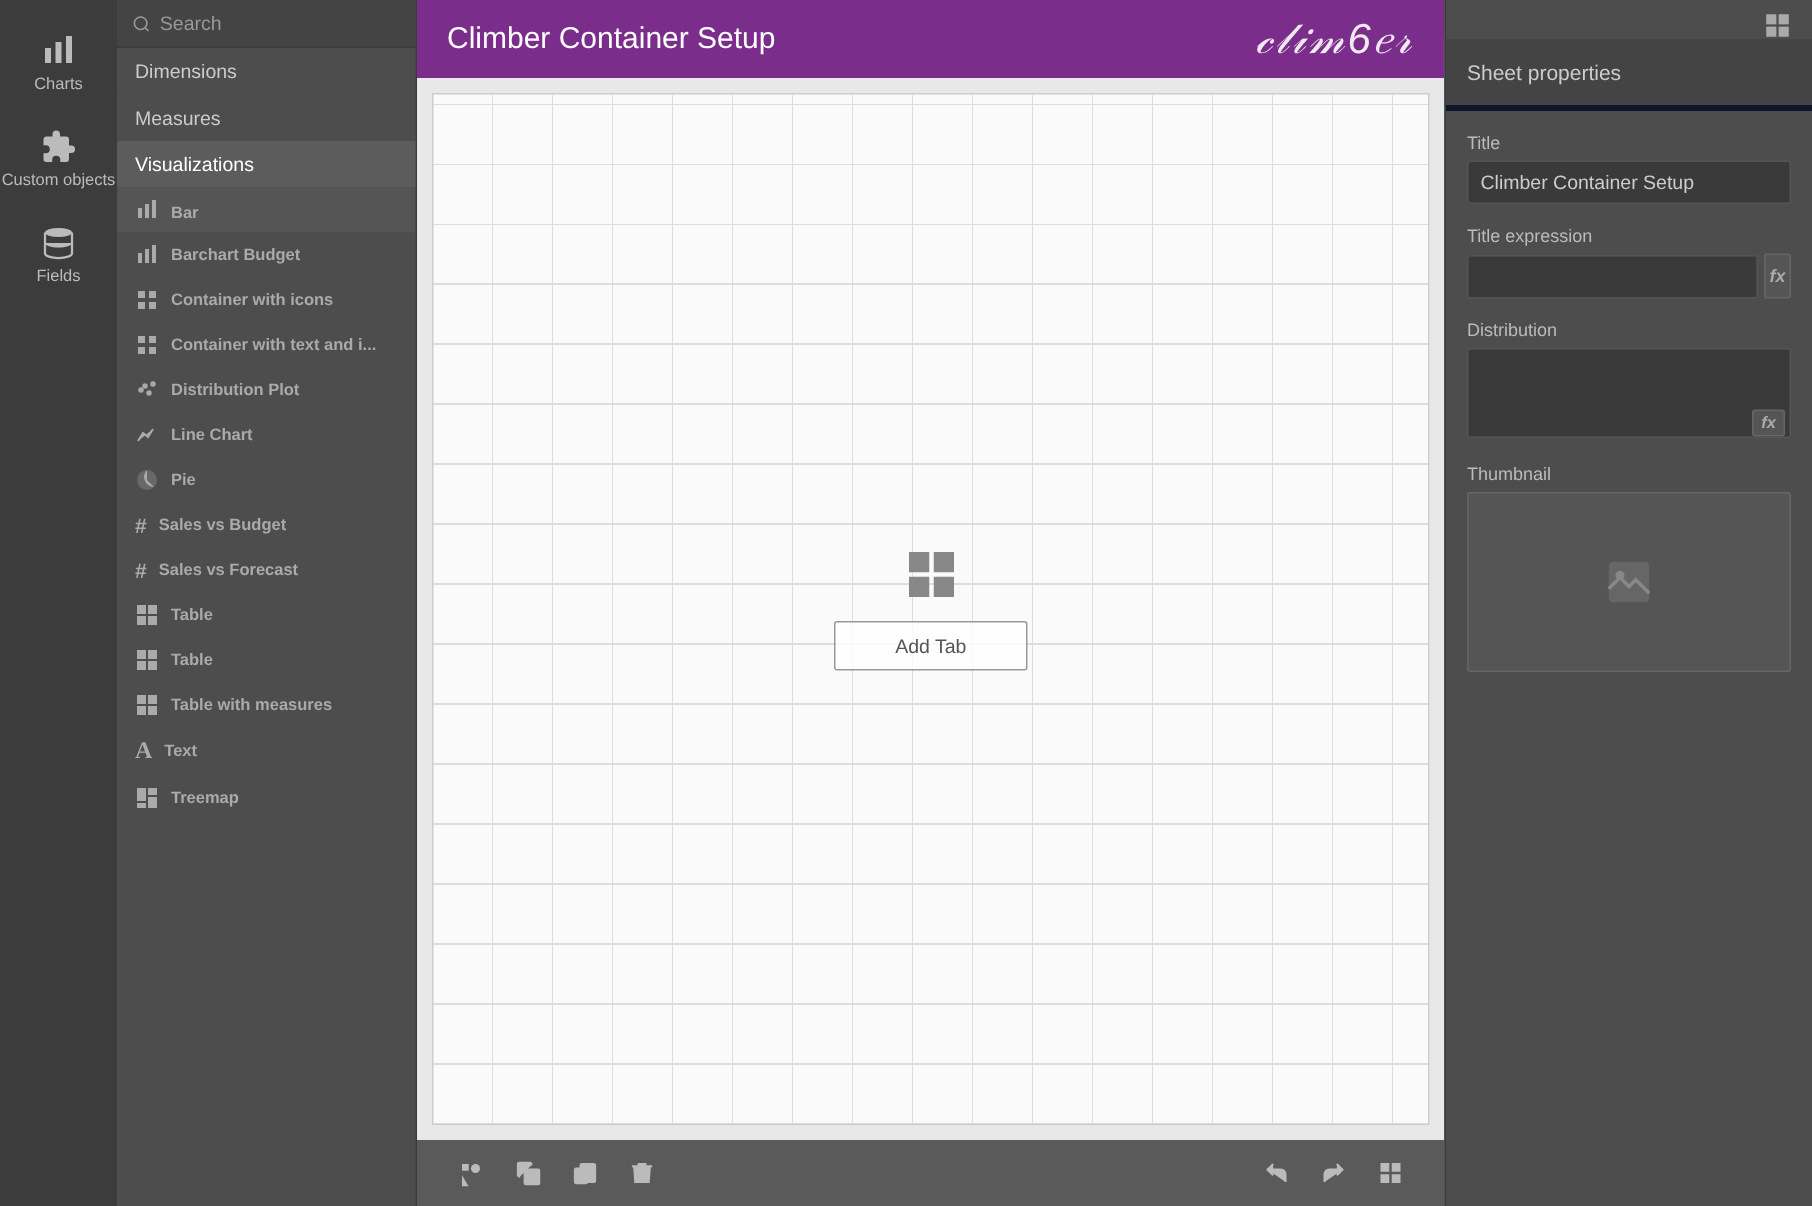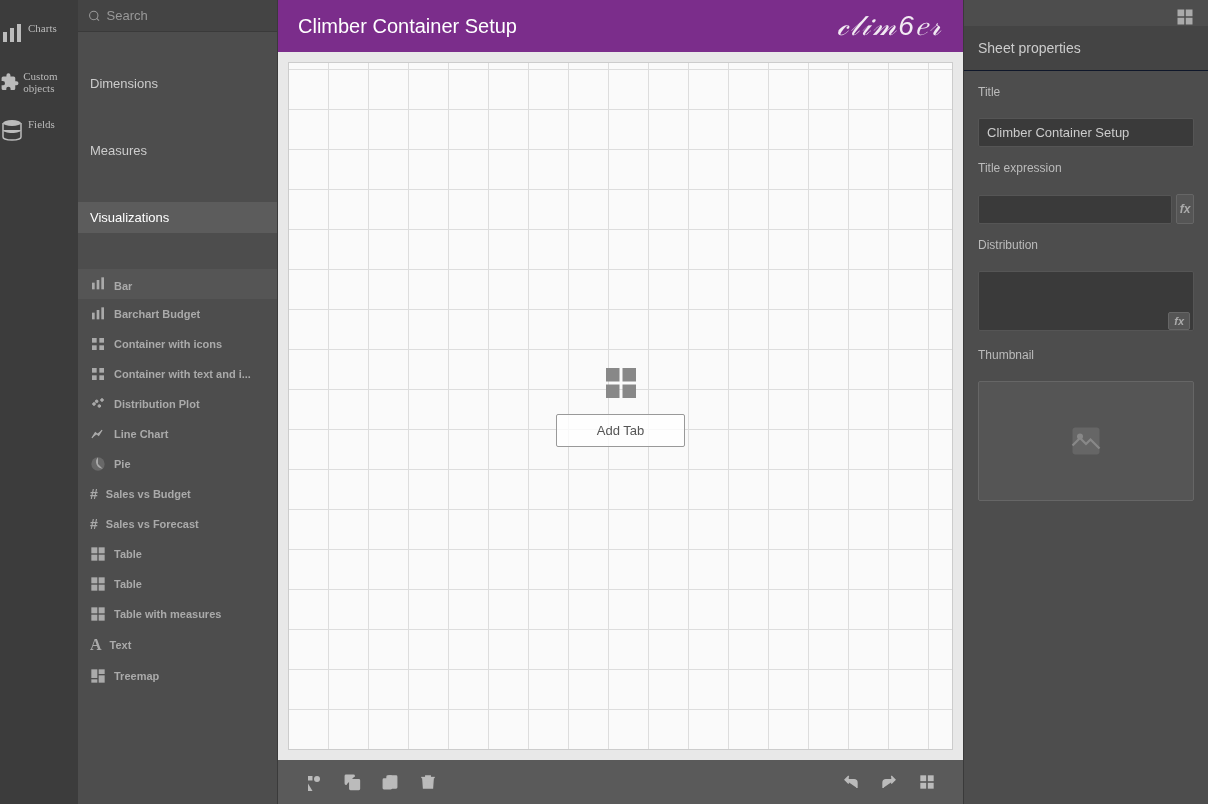--- a/index.html
+++ b/index.html
@@ -12,39 +12,39 @@
       display: flex;
       flex-direction: column;
       align-items: center;
       padding-top: 10px;
       gap: 0;
       flex-shrink: 0;
     }
     .icon-sidebar-item {
       width: 100%;
       display: flex;
+      flex-direction: column;
+      align-items: center;
       padding: 12px 0;
       color: #ccc;
       cursor: pointer;
       font-size: 11px;
       gap: 4px;
-      font-family: Liberation Serif, serif;
     }
     .icon-sidebar-item svg { width: 24px; height: 24px; fill: #bbb; }
     .icon-sidebar-item span { font-size: 11px; color: #bbb; }
 
     
     .panel {
       width: 200px;
       background: #4d4d4d;
       display: flex;
       flex-direction: column;
       flex-shrink: 0;
       border-right: 1px solid #3a3a3a;
-      gap: 36px;
     }
     .panel-search {
       display: flex;
       align-items: center;
       padding: 8px 10px;
       background: #444;
       border-bottom: 1px solid #3a3a3a;
       gap: 6px;
     }
     .panel-search input {
@@ -197,37 +197,37 @@
       flex-direction: column;
       flex-shrink: 0;
       border-left: 1px solid #3a3a3a;
     }
     .right-panel-header {
       display: flex;
       align-items: center;
       justify-content: space-between;
       padding: 14px 14px;
       background: #444;
-      border-bottom: 1px solid #0f172a;
+      border-bottom: 4px solid #0f172a;
     }
     .right-panel-title {
       color: #ccc;
       font-size: 14px;
       font-weight: 500;
     }
     .right-panel-content {
       padding: 14px;
       display: flex;
       flex-direction: column;
       gap: 14px;
     }
     .form-group {
       display: flex;
       flex-direction: column;
-      gap: 19px;
+      gap: 5px;
     }
     .form-label {
       color: #bbb;
       font-size: 12px;
     }
     .form-input {
       background: #3a3a3a;
       border: 1px solid #555;
       color: #ccc;
       padding: 6px 8px;

